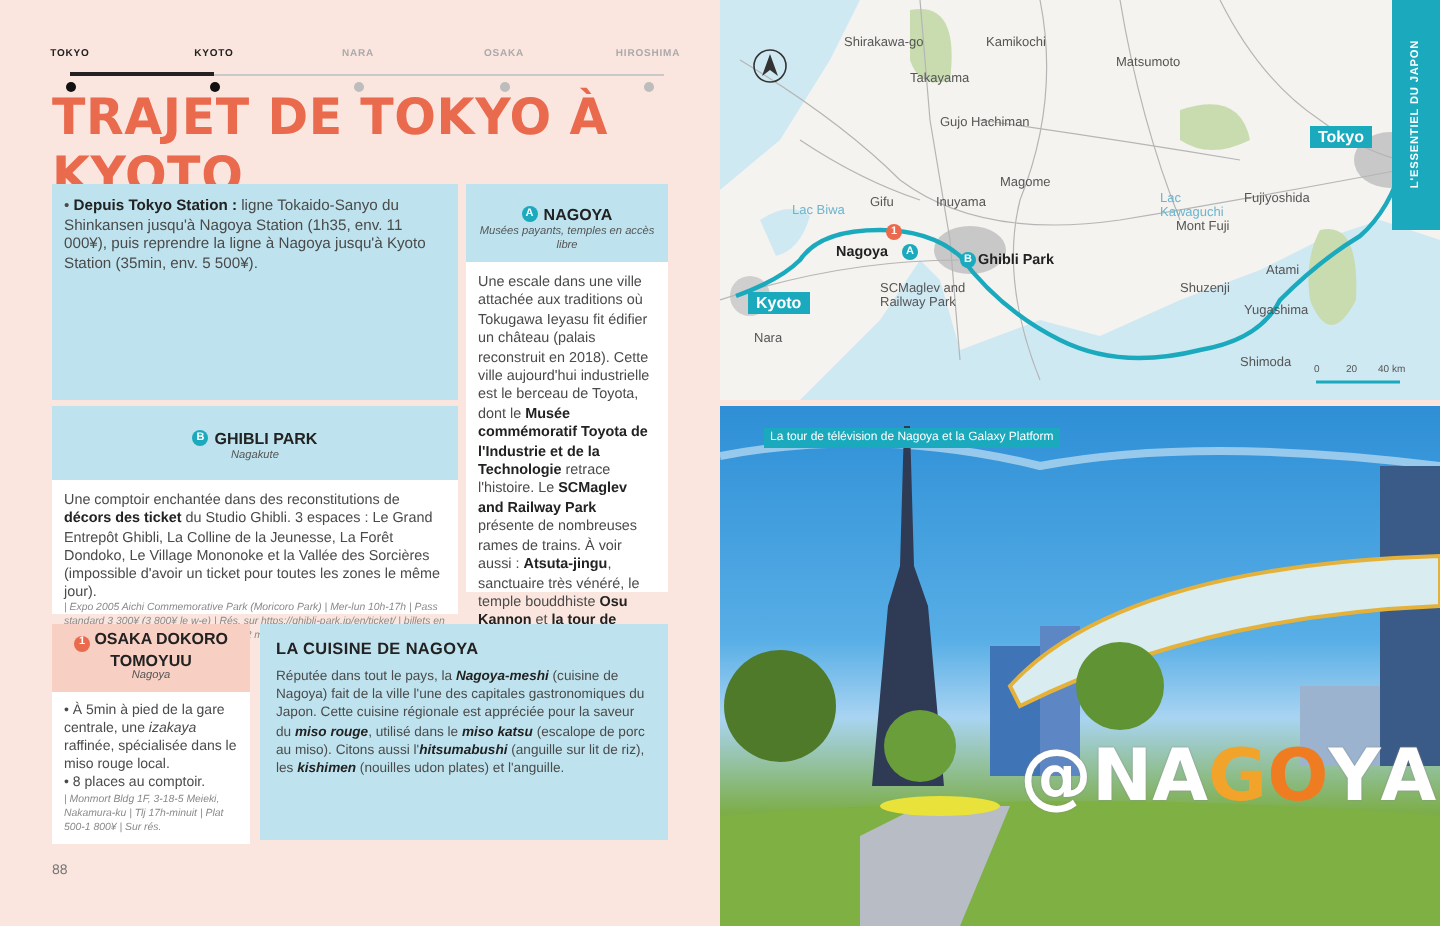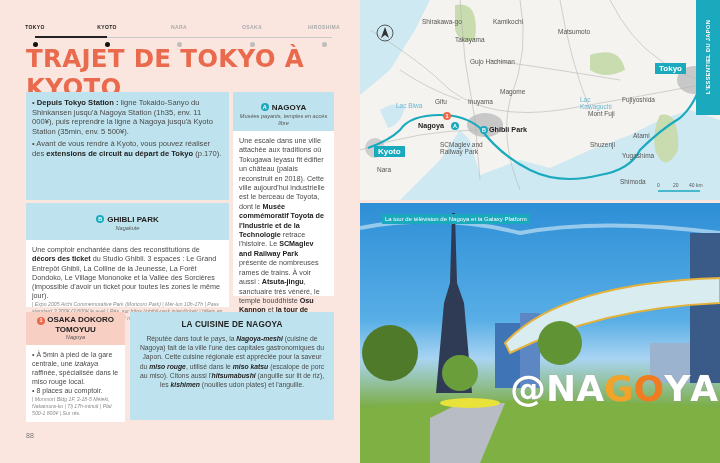--- a/index.html
+++ b/index.html
@@ -39,21 +39,21 @@
   .box-ghibli .box-head { padding: 4px 4px 8px; }
   .box-ghibli .body { padding: 5px 6px; font-size: 7.2px; line-height: 9.3px; color: #4a4a4a; }
   .box-ghibli .body b { color: #222; }
   .practical { font-size: 5.2px; line-height: 7.2px; font-style: italic; color: #8a8a8a; display: block; }
 
   .box-miso { position: absolute; left: 26px; top: 312px; width: 99px; height: 110px; background: #fff; }
   .box-miso .box-head { background: #f8cfc3; padding: 3px 3px 4px; }
   .box-miso .box-head-title { font-size: 8px; line-height: 9px; display: block; }
   .box-miso .body { padding: 5px 6px; font-size: 7px; line-height: 9.2px; color: #4a4a4a; }
 
-  .box-cuisine { position: absolute; left: 130px; top: 312px; width: 204px; height: 108px; background: #bfe3ee; text-align: center; padding: 8px 8px; }
+  .box-cuisine { position: absolute; left: 130px; top: 312px; width: 204px; height: 108px; background: #bfe3ee; text-align: left; padding: 8px 8px; }
   .cuisine-title { font-size: 8.2px; font-weight: bold; color: #222; margin-bottom: 5px; letter-spacing: .2px; }
   .cuisine-text { font-size: 6.8px; line-height: 9.2px; color: #4a4a4a; }
   .cuisine-text b { color: #222; font-style: italic; }
 
   .page-number { position: absolute; left: 26px; top: 432px; font-size: 7px; color: #777; }
 
   
   .map { position: absolute; left: 360px; top: 0; width: 360px; height: 200px; background: #f4f3ef; overflow: hidden; }
   .photo { position: absolute; left: 360px; top: 203px; width: 360px; height: 260px; overflow: hidden; background: linear-gradient(180deg,#2e8fd6 0%, #58aee6 45%, #a9d4f2 60%, #7dae4a 78%, #5e8f35 100%); }
   .caption { position: absolute; left: 22px; top: 11px; background: #1aa9bd; color: #fff; font-size: 6px; padding: 2px 3px; }
@@ -91,21 +91,20 @@
     <div class="stop" style="left:298px">
       <span class="stop-label">HIROSHIMA</span>
       <span class="stop-dot"></span>
     </div>
   </div>
 
   <h1 class="page-title">TRAJET DE TOKYO À KYOTO</h1>
 
   <div class="box-info">
     <p>• <b>Depuis Tokyo Station :</b><span> ligne Tokaido-Sanyo du Shinkansen jusqu'à Nagoya Station (1h35, env. 11 000¥), puis reprendre la ligne à Nagoya jusqu'à Kyoto Station (35min, env. 5 500¥).</span></p>
-    <p>• <span>Avant de vous rendre à Kyoto, vous pouvez réaliser des </span><b>extensions de circuit au départ de Tokyo</b><span> (p.170).</span></p>
   </div>
 
   <div class="box-nagoya">
     <div class="box-head">
       <span class="box-head-title">
         <span class="badge teal">A</span>
         <span>NAGOYA</span>
       </span>
       <span class="box-sub">Musées payants, temples en accès libre</span>
     </div>

